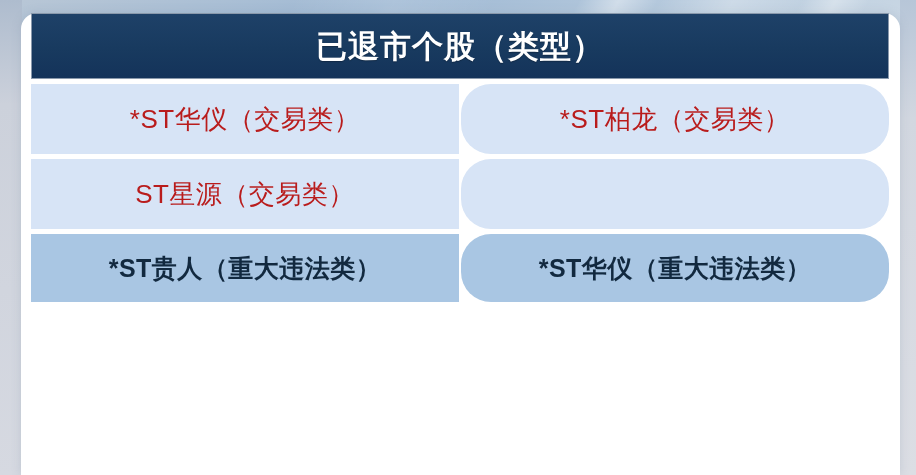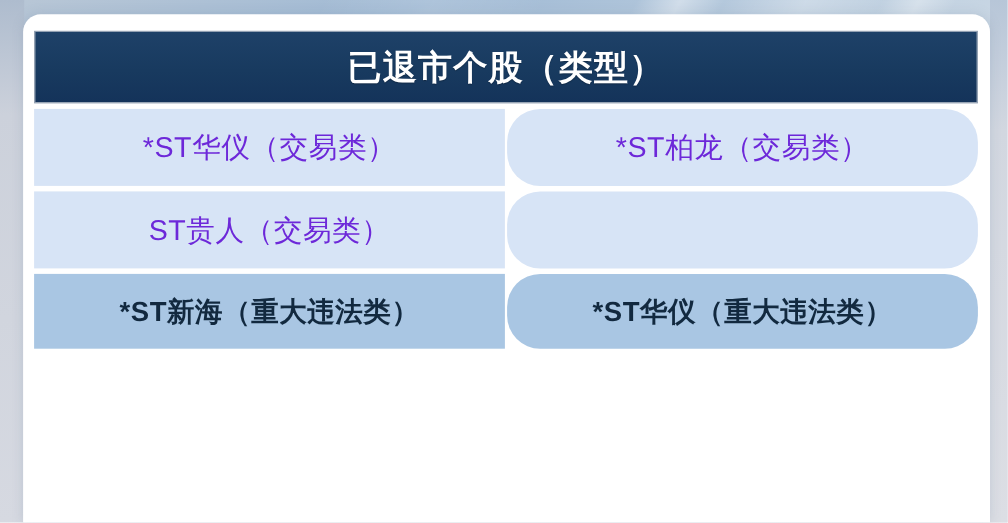--- a/index.html
+++ b/index.html
@@ -54,21 +54,21 @@
     width: 879px;
     height: 462px;
     background: #ffffff;
     border-radius: 16px 16px 0 0;
     box-shadow: 0 0 10px rgba(120,140,165,0.25);
   }
 
   #table {
     position: absolute;
     left: 31px;
-    top: 28px;
+    top: 13px;
     width: 858px;
   }
 
   .table-header {
     height: 66px;
     background: linear-gradient(180deg, #1e4168 0%, #183a5f 55%, #14335a 100%);
     border: 1px solid #8a99ac;
     box-sizing: border-box;
     display: flex;
     align-items: center;
@@ -89,21 +89,21 @@
     margin-top: 5px;
   }
   .row.accent { height: 68px; }
 
   .cell {
     flex: 1 1 0;
     background: #d7e4f6;
     display: flex;
     align-items: center;
     justify-content: center;
-    color: #6d28d9;
+    color: #b91c1c;
     font-size: 26px;
     letter-spacing: 0.5px;
     box-sizing: border-box;
   }
   .cell + .cell { margin-left: 2px; border-radius: 30px; }
 
   .row.accent .cell {
     background: #a9c6e3;
     font-weight: bold;
     font-size: 25px;
@@ -133,23 +133,23 @@
     </div>
 
     <div class="row">
       <div class="cell">*ST华仪（交易类）</div>
       <div class="cell">*ST柏龙（交易类）</div>
     </div>
 
 
 
     <div class="row">
-      <div class="cell">ST贵人（交易类）</div>
+      <div class="cell">ST星源（交易类）</div>
       <div class="cell empty"></div>
     </div>
 
     <div class="row accent">
-      <div class="cell">*ST新海（重大违法类）</div>
+      <div class="cell">*ST贵人（重大违法类）</div>
       <div class="cell">*ST华仪（重大违法类）</div>
     </div>
 
   </div>
 </div>
 
 </body></html>

